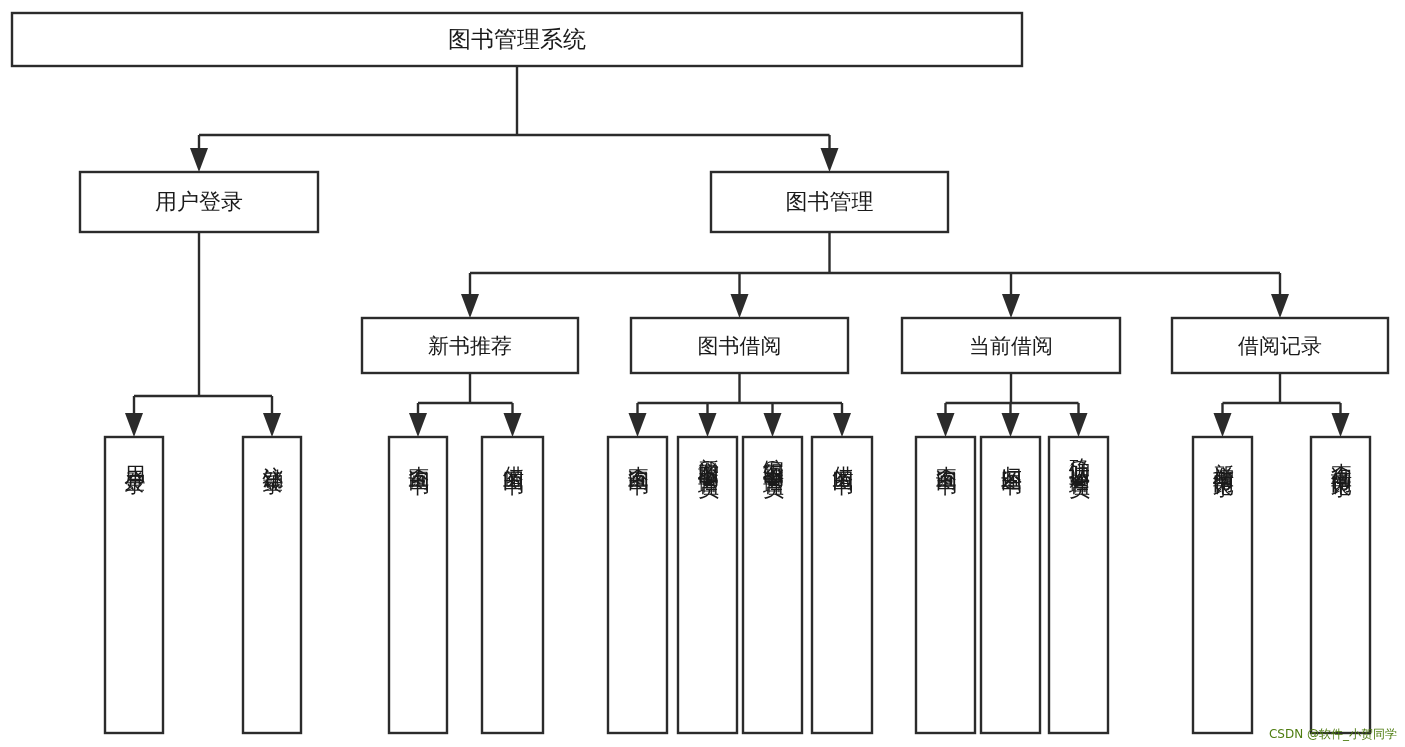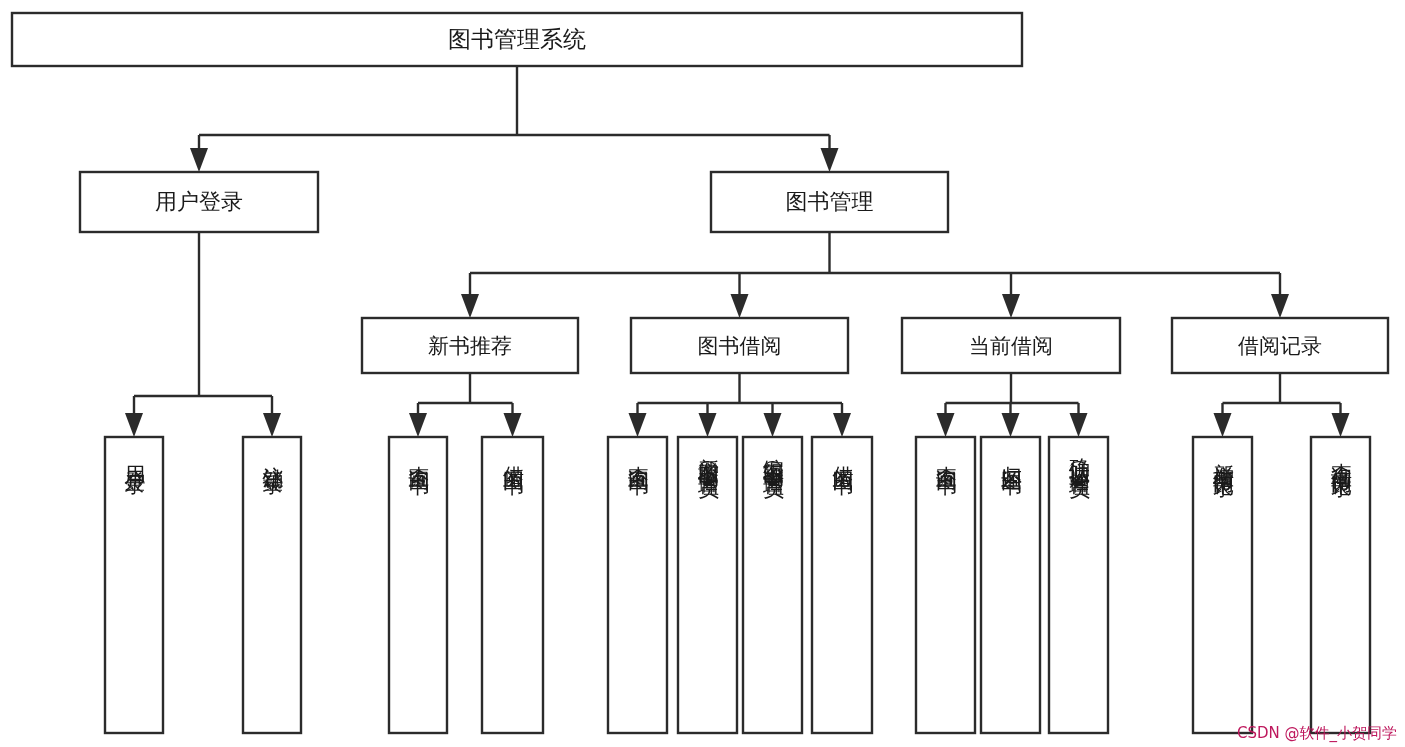--- a/index.html
+++ b/index.html
@@ -51,22 +51,22 @@
     fill: none;
   }
   .arrow-head {
     fill: #2b2b2b;
     stroke: none;
   }
   .watermark-text {
     position: absolute;
     right: 8px;
     bottom: 4px;
-    color: #be185d;
-    font-size: 15px;
+    color: #4d7c0f;
+    font-size: 12px;
     font-family: "DejaVu Sans", "Liberation Sans", sans-serif;
     white-space: nowrap;
     user-select: none;
   }
 </style>
 </head>
 <body>
 
 <svg id="diagram-root" viewBox="0 0 1405 747" xmlns="http://www.w3.org/2000/svg">
   <g id="edges-layer">

